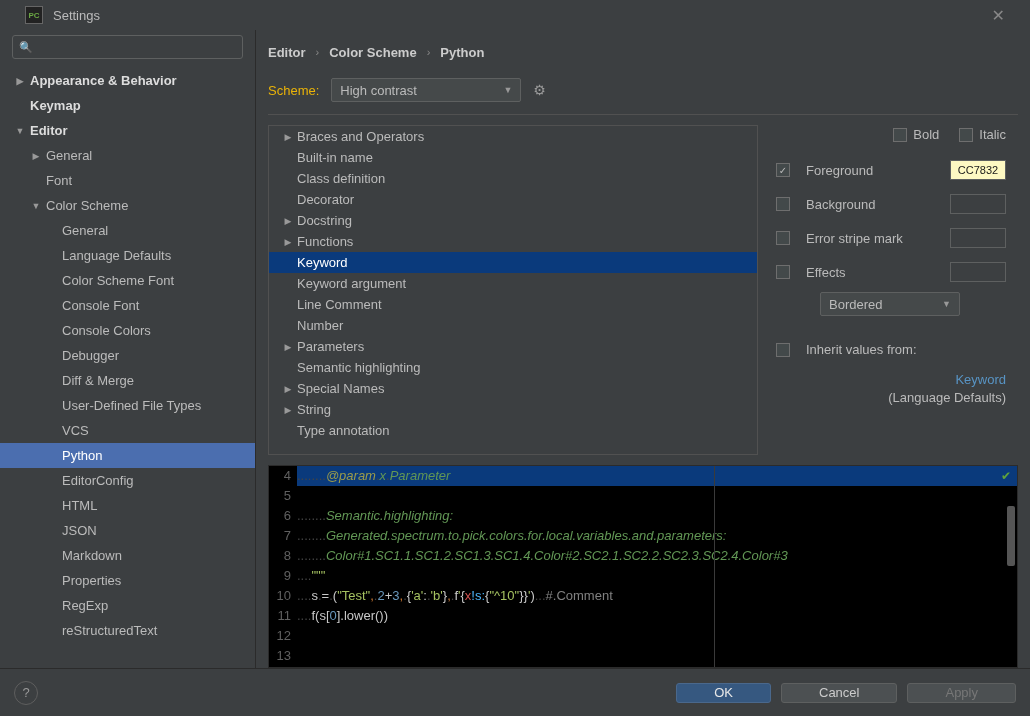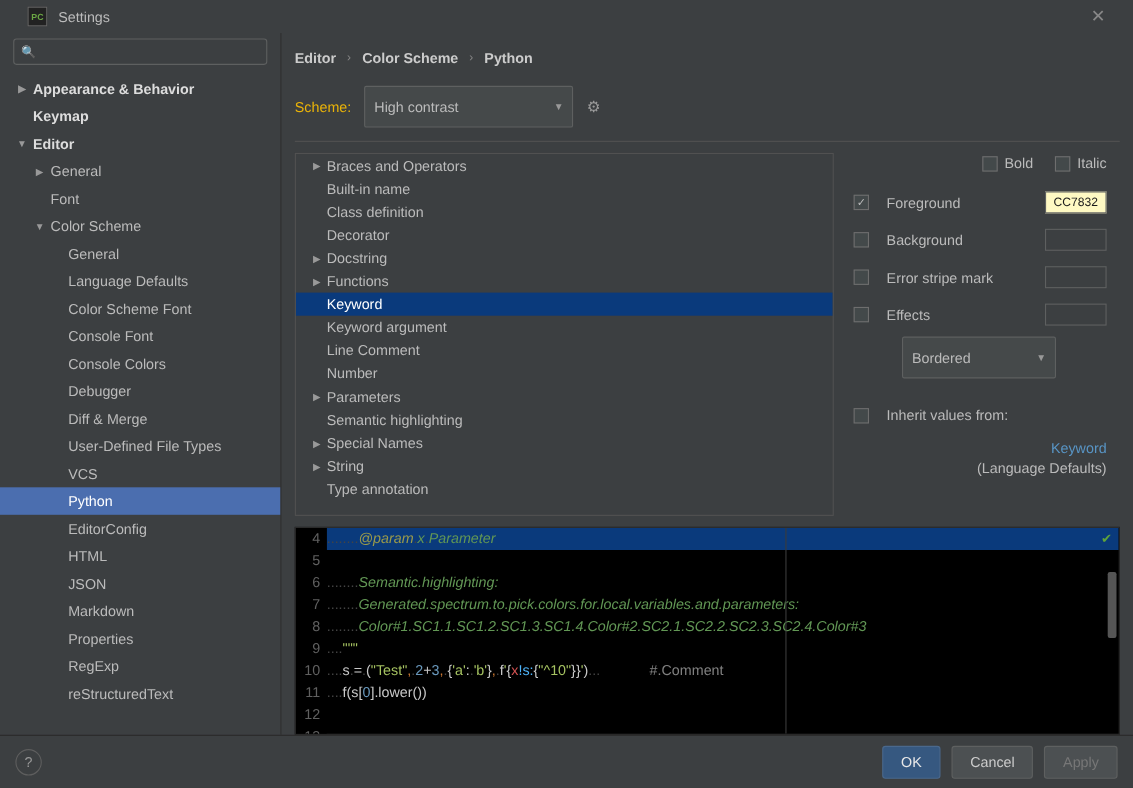--- a/index.html
+++ b/index.html
@@ -26,21 +26,21 @@
   .tree-arrow { width:12px; display:inline-flex; justify-content:center; color:#999; font-size:9px; margin-right:4px;}
   .d1 { padding-left:30px; }
   .d2 { padding-left:46px; }
 
   
   .panel { flex:1; display:flex; flex-direction:column; background:#3c3f41; }
   .breadcrumb { height:34px; display:flex; align-items:center; padding:10px 12px 0 12px; color:#ccc; font-weight:bold; font-size:14px; }
   .breadcrumb .sep { margin:0 10px; color:#888; font-size:11px; font-weight:normal; }
   .scheme-row { display:flex; align-items:center; padding:14px 12px 12px 12px; gap:12px; }
   .scheme-label { color:#eab308; }
-  .combo { display:flex; align-items:center; border:1px solid #5e6060; background:#45494a; height:38px; padding:0 8px; width:190px; border-radius:2px; justify-content:space-between; }
+  .combo { display:flex; align-items:center; border:1px solid #5e6060; background:#45494a; height:24px; padding:0 8px; width:190px; border-radius:2px; justify-content:space-between; }
   .combo .caret { color:#999; font-size:9px; }
   .gear { color:#999; font-size:14px; }
   .divider { height:1px; background:#515151; margin:0 12px; }
 
   .mid { display:flex; padding:10px 12px 0 12px; gap:18px; }
   .attr-list { width:490px; height:330px; border:1px solid #515151; background:#3c3f41; overflow-y:auto; }
   .attr-item { display:flex; align-items:center; height:21px; padding-left:12px; cursor:pointer; }
   .attr-item .arrow { width:14px; display:inline-flex; justify-content:center; color:#999; font-size:9px;}
   .attr-item.selected { background:#0a3a7c; color:#fff; }
   .attr-item .lbl { margin-left:2px; }
@@ -65,34 +65,34 @@
   .gutter div, .code-line { height:20px; line-height:20px; }
   .code-lines { margin-left:28px; }
   .code-line { white-space:pre; }
   .hl-line { background:#0a3a7c; }
   .c-dot { color:#444; }
   .c-tag { color:#9b9b4a; font-style:italic; }
   .c-ital { color:#629755; font-style:italic; }
   .c-str { color:#A5C261; }
   .c-num { color:#6897bb; }
   .c-orange { color:#cc7832; }
-  .c-comment { color:#808080;margin-left:45px; }
+  .c-comment { color:#808080; }
   .c-white { color:#c8c8c8; }
   .c-cyan { color:#4eb4fa; }
   .c-red { color:#d25252; }
   .vrule { position:absolute; top:0; bottom:0; left:445px; width:1px; background:#3a3a3a; }
   .check-icon { position:absolute; top:3px; right:6px; color:#5fa33b; font-size:12px; }
   .preview-scroll { position:absolute; right:2px; top:0; width:8px; height:100%; }
   .preview-scroll-thumb { position:absolute; right:0; top:40px; width:8px; height:60px; background:#555; border-radius:2px;}
 
   
   .bottombar { position:absolute; bottom:0; left:0; right:0; height:48px; background:#3c3f41; border-top:1px solid #2b2b2b; display:flex; align-items:center; padding:0 14px; }
   .help-btn { width:24px; height:24px; border:1px solid #5e5e5e; border-radius:12px; display:flex; align-items:center; justify-content:center; color:#999; }
   .btns { margin-left:auto; display:flex; gap:10px; }
-  .btn { height:30px; padding:0 16px; border:1px solid #5e6060; background:#4c5052; color:#ccc; border-radius:3px; display:flex; align-items:center; cursor:pointer; }
+  .btn { height:20px; padding:0 37px; border:1px solid #5e6060; background:#4c5052; color:#ccc; border-radius:3px; display:flex; align-items:center; cursor:pointer; }
   .btn.primary { background:#365880; border-color:#4a688c; color:#e8e8e8; }
   .btn.disabled { color:#777; }
 
   
   ::-webkit-scrollbar { width:10px; }
   ::-webkit-scrollbar-thumb { background:#5a5a5a; border-radius:3px;}
   ::-webkit-scrollbar-track { background:#3c3f41; }
 </style>
 </head>
 <body>

